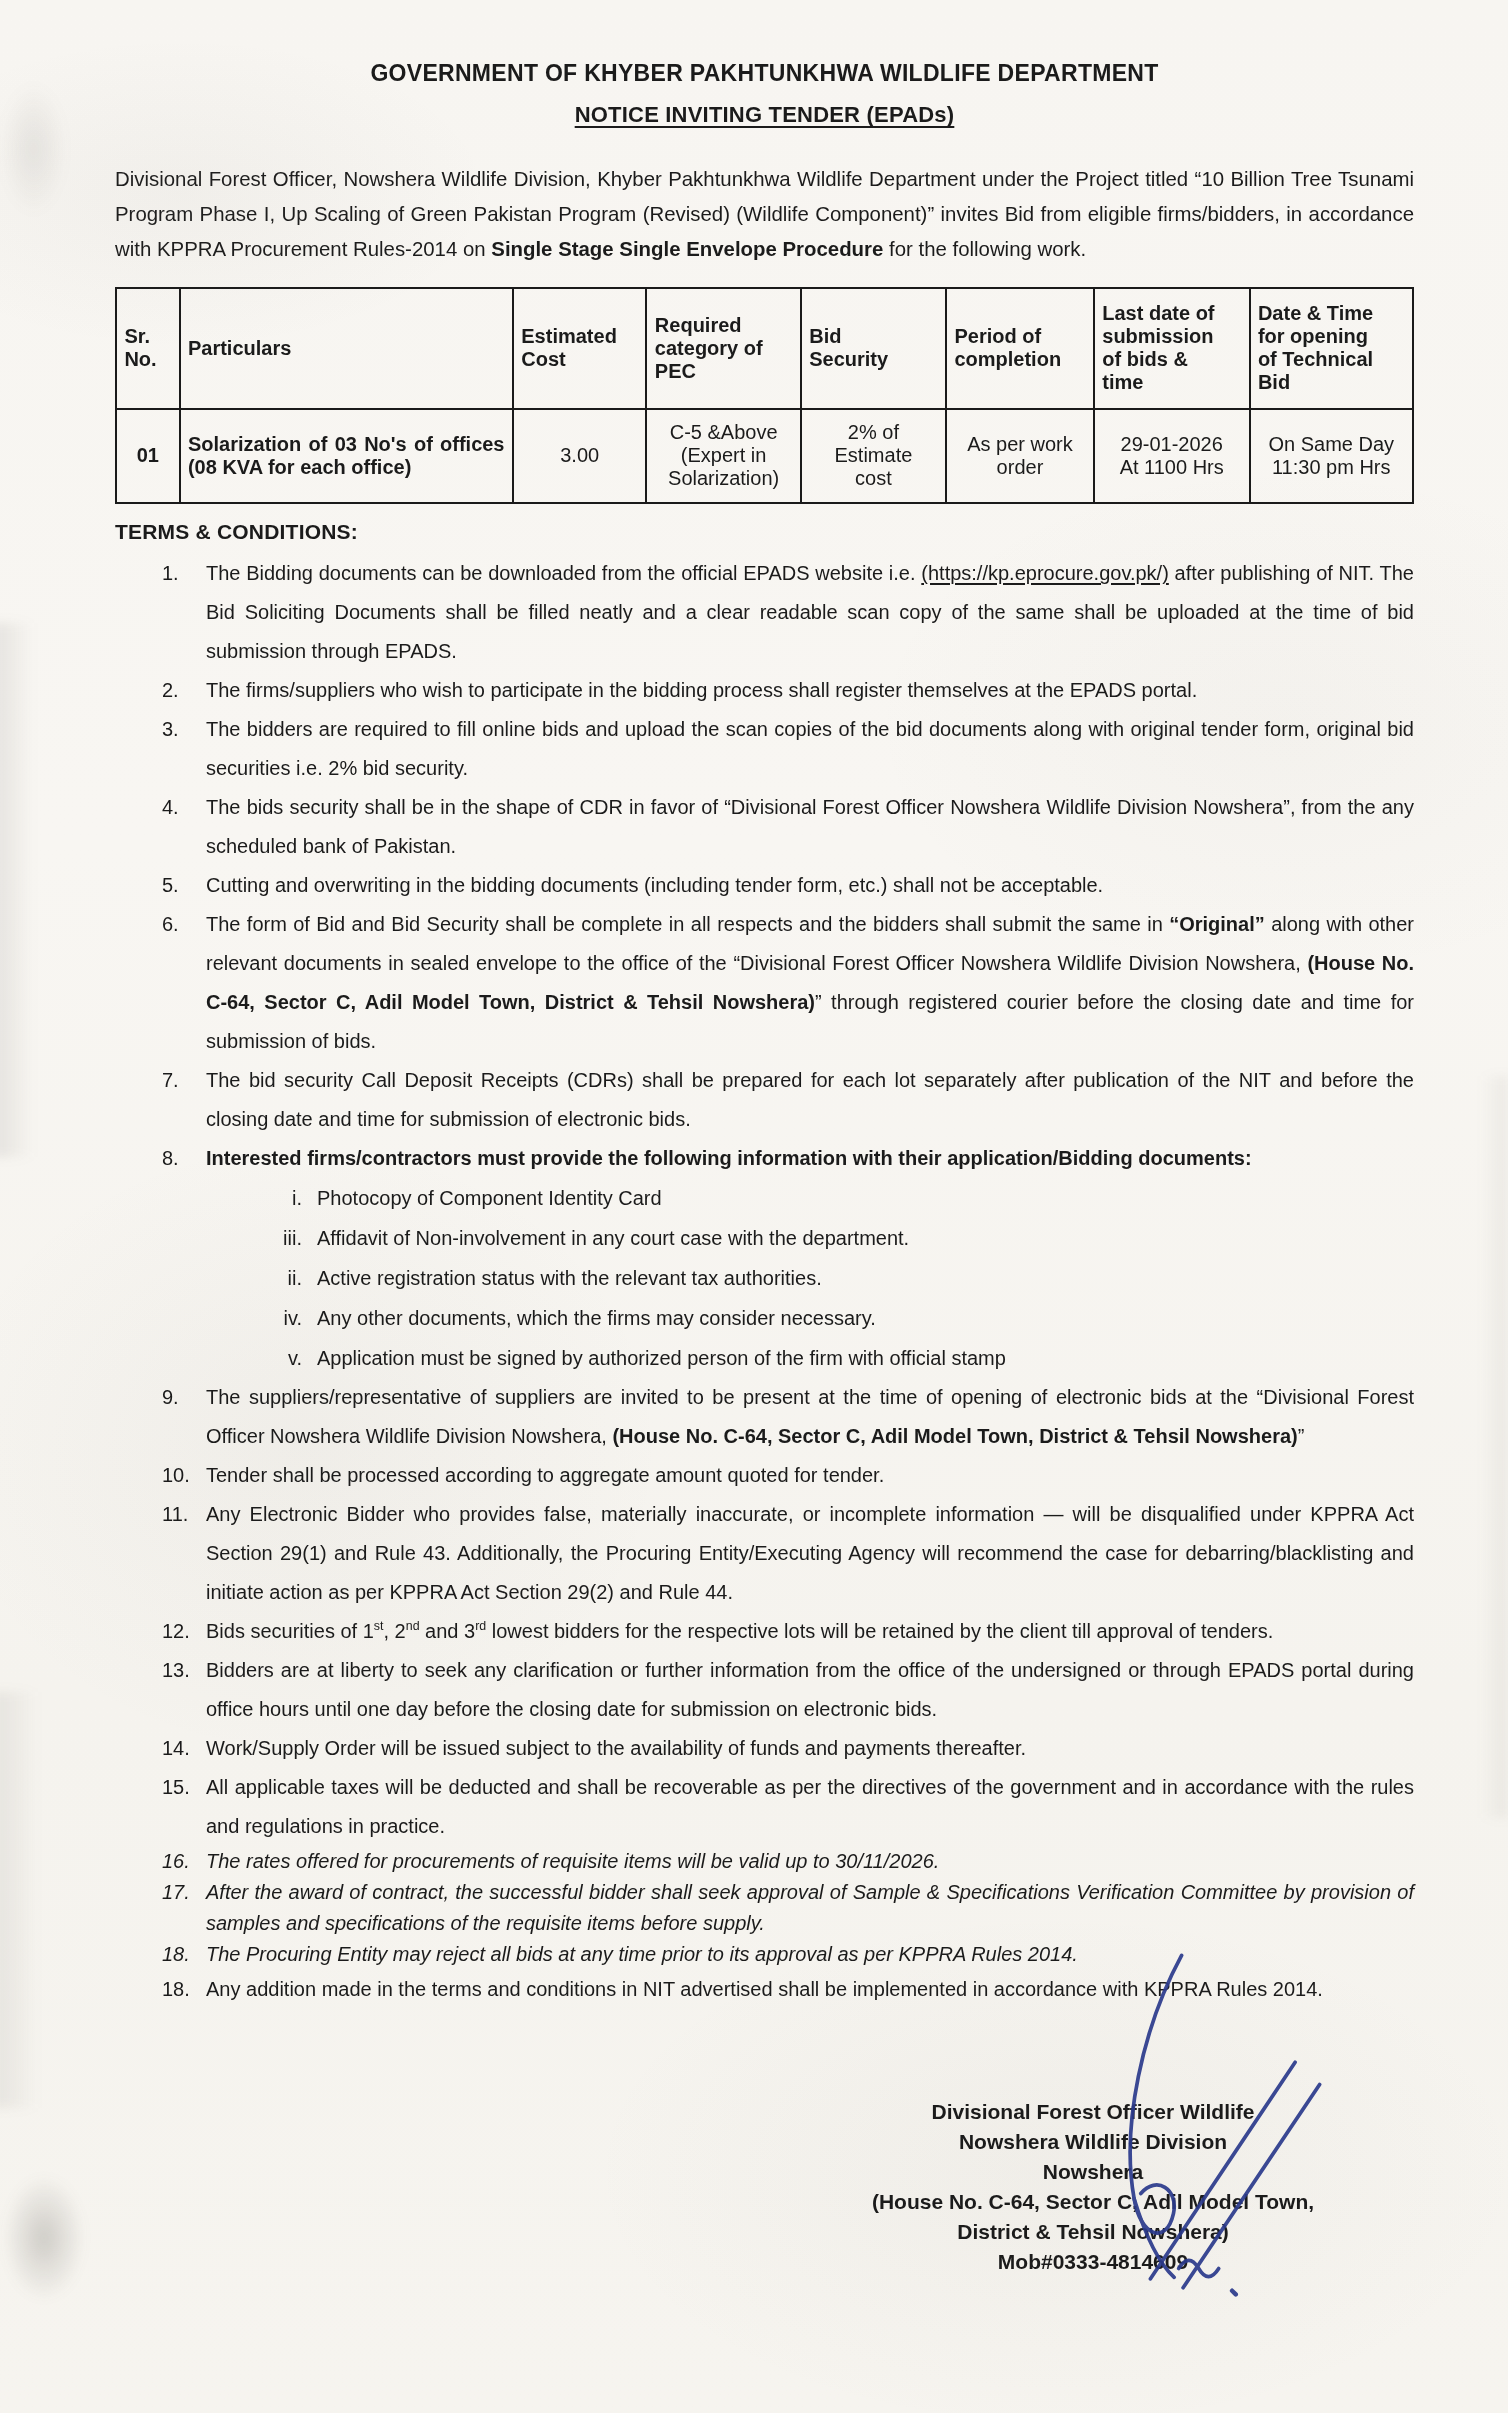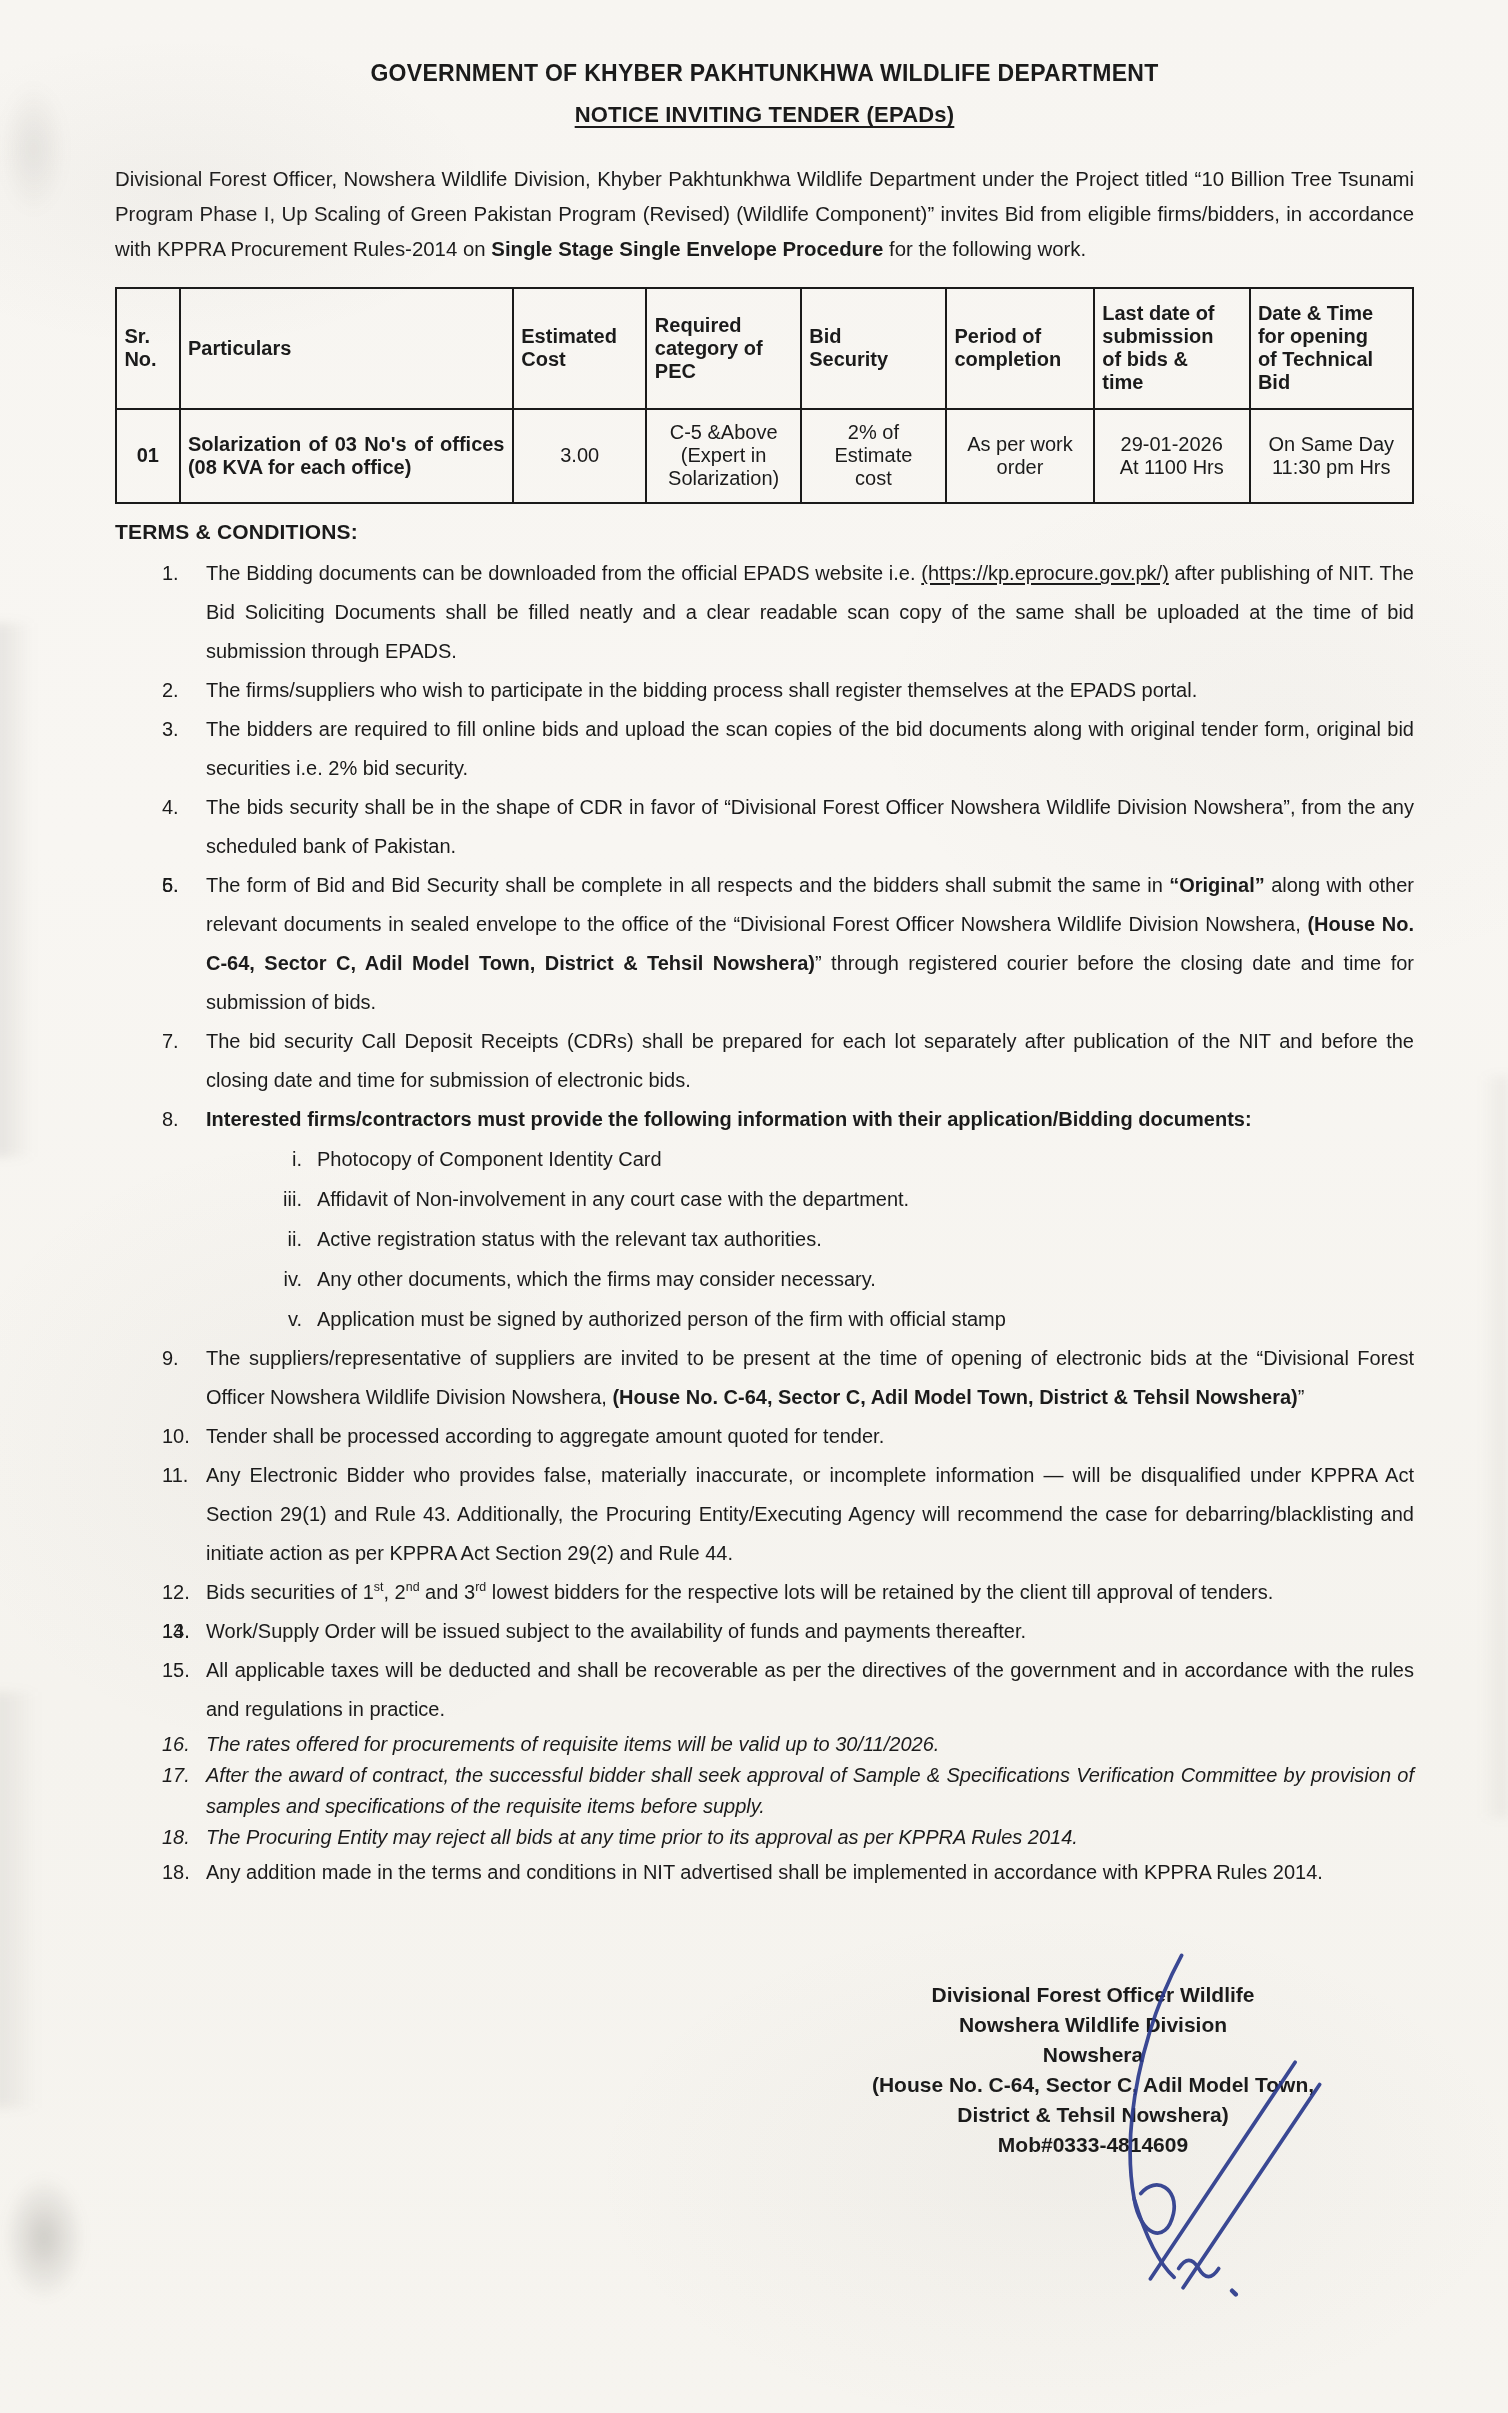--- a/index.html
+++ b/index.html
@@ -182,34 +182,34 @@
       </tbody>
   </table>
 
   <div class="terms-heading">TERMS &amp; CONDITIONS:</div>
 
   <div class="terms-list" id="terms-list">
       <div class="term-item"><span class="term-num">1.</span><span class="term-text"><span>The Bidding documents can be downloaded from the official EPADS website i.e. </span><span class="u">(https://kp.eprocure.gov.pk/)</span><span> after publishing of NIT. The Bid Soliciting Documents shall be filled neatly and a clear readable scan copy of the same shall be uploaded at the time of bid submission through EPADS.</span></span></div>
       <div class="term-item"><span class="term-num">2.</span><span class="term-text"><span>The firms/suppliers who wish to participate in the bidding process shall register themselves at the EPADS portal.</span></span></div>
       <div class="term-item"><span class="term-num">3.</span><span class="term-text"><span>The bidders are required to fill online bids and upload the scan copies of the bid documents along with original tender form, original bid securities i.e. 2% bid security.</span></span></div>
       <div class="term-item"><span class="term-num">4.</span><span class="term-text"><span>The bids security shall be in the shape of CDR in favor of “Divisional Forest Officer Nowshera Wildlife Division Nowshera”, from the any scheduled bank of Pakistan.</span></span></div>
-      <div class="term-item"><span class="term-num">5.</span></div>
+      <div class="term-item"><span class="term-num">5.</span><span class="term-text"><span>Cutting and overwriting in the bidding documents (including tender form, etc.) shall not be acceptable.</span></span></div>
       <div class="term-item"><span class="term-num">6.</span><span class="term-text"><span>The form of Bid and Bid Security shall be complete in all respects and the bidders shall submit the same in </span><span style="font-weight: bold;">“Original”</span><span> along with other relevant documents in sealed envelope to the office of the “Divisional Forest Officer Nowshera Wildlife Division Nowshera, </span><span style="font-weight: bold;">(House No. C-64, Sector C, Adil Model Town, District &amp; Tehsil Nowshera)</span><span>” through registered courier before the closing date and time for submission of bids.</span></span></div>
       <div class="term-item"><span class="term-num">7.</span><span class="term-text"><span>The bid security Call Deposit Receipts (CDRs) shall be prepared for each lot separately after publication of the NIT and before the closing date and time for submission of electronic bids.</span></span></div>
       <div class="term-item"><span class="term-num">8.</span><span class="term-text"><span style="font-weight: bold;">Interested firms/contractors must provide the following information with their application/Bidding documents:</span></span></div>
       <div class="sub-item"><span class="sub-num">i.</span><span>Photocopy of Component Identity Card</span></div>
       <div class="sub-item"><span class="sub-num">iii.</span><span>Affidavit of Non-involvement in any court case with the department.</span></div>
       <div class="sub-item"><span class="sub-num">ii.</span><span>Active registration status with the relevant tax authorities.</span></div>
       <div class="sub-item"><span class="sub-num">iv.</span><span>Any other documents, which the firms may consider necessary.</span></div>
       <div class="sub-item"><span class="sub-num">v.</span><span>Application must be signed by authorized person of the firm with official stamp</span></div>
       <div class="term-item"><span class="term-num">9.</span><span class="term-text"><span>The suppliers/representative of suppliers are invited to be present at the time of opening of electronic bids at the “Divisional Forest Officer Nowshera Wildlife Division Nowshera, </span><span style="font-weight: bold;">(House No. C-64, Sector C, Adil Model Town, District &amp; Tehsil Nowshera)</span><span>”</span></span></div>
       <div class="term-item"><span class="term-num">10.</span><span class="term-text"><span>Tender shall be processed according to aggregate amount quoted for tender.</span></span></div>
       <div class="term-item"><span class="term-num">11.</span><span class="term-text"><span>Any Electronic Bidder who provides false, materially inaccurate, or incomplete information — will be disqualified under KPPRA Act Section 29(1) and Rule 43. Additionally, the Procuring Entity/Executing Agency will recommend the case for debarring/blacklisting and initiate action as per KPPRA Act Section 29(2) and Rule 44.</span></span></div>
       <div class="term-item"><span class="term-num">12.</span><span class="term-text"><span>Bids securities of 1</span><sup>st</sup><span>, 2</span><sup>nd</sup><span> and 3</span><sup>rd</sup><span> lowest bidders for the respective lots will be retained by the client till approval of tenders.</span></span></div>
-      <div class="term-item"><span class="term-num">13.</span></div>
+      <div class="term-item"><span class="term-num">13.</span><span class="term-text"><span>Bidders are at liberty to seek any clarification or further information from the office of the undersigned or through EPADS portal during office hours until one day before the closing date for submission on electronic bids.</span></span></div>
       <div class="term-item"><span class="term-num">14.</span><span class="term-text"><span>Work/Supply Order will be issued subject to the availability of funds and payments thereafter.</span></span></div>
       <div class="term-item"><span class="term-num">15.</span><span class="term-text"><span>All applicable taxes will be deducted and shall be recoverable as per the directives of the government and in accordance with the rules and regulations in practice.</span></span></div>
       <div class="term-item tight"><span class="term-num">16.</span><span class="term-text"><span>The rates offered for procurements of requisite items will be valid up to 30/11/2026.</span></span></div>
       <div class="term-item tight"><span class="term-num">17.</span><span class="term-text"><span>After the award of contract, the successful bidder shall seek approval of Sample &amp; Specifications Verification Committee by provision of samples and specifications of the requisite items before supply.</span></span></div>
       <div class="term-item tight"><span class="term-num">18.</span><span class="term-text"><span>The Procuring Entity may reject all bids at any time prior to its approval as per KPPRA Rules 2014.</span></span></div>
       <div class="term-item"><span class="term-num">18.</span><span class="term-text"><span>Any addition made in the terms and conditions in NIT advertised shall be implemented in accordance with KPPRA Rules 2014.</span></span></div>
     </div>
 
   <div class="sig-block" id="sig-block">
       <div>Divisional Forest Officer Wildlife</div>

